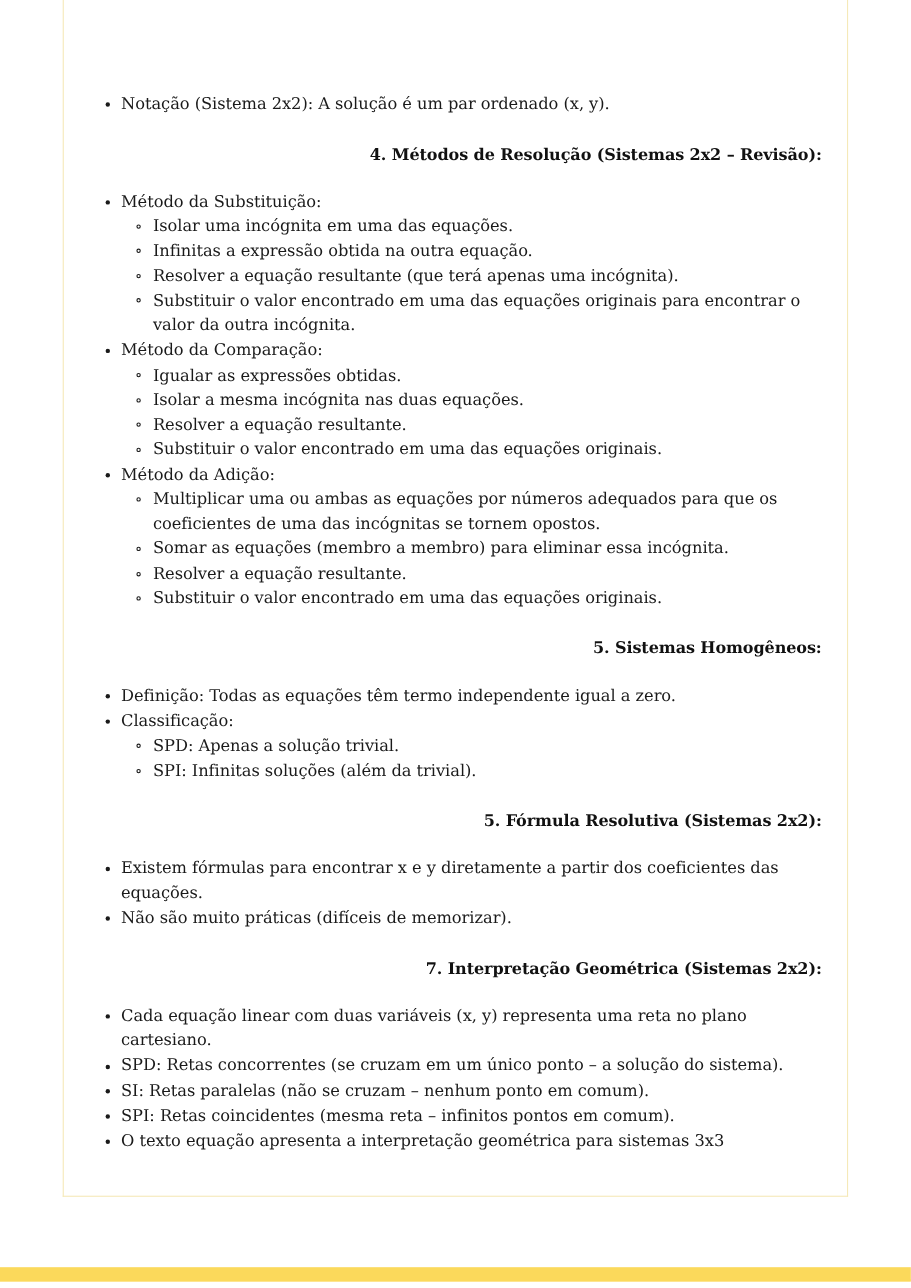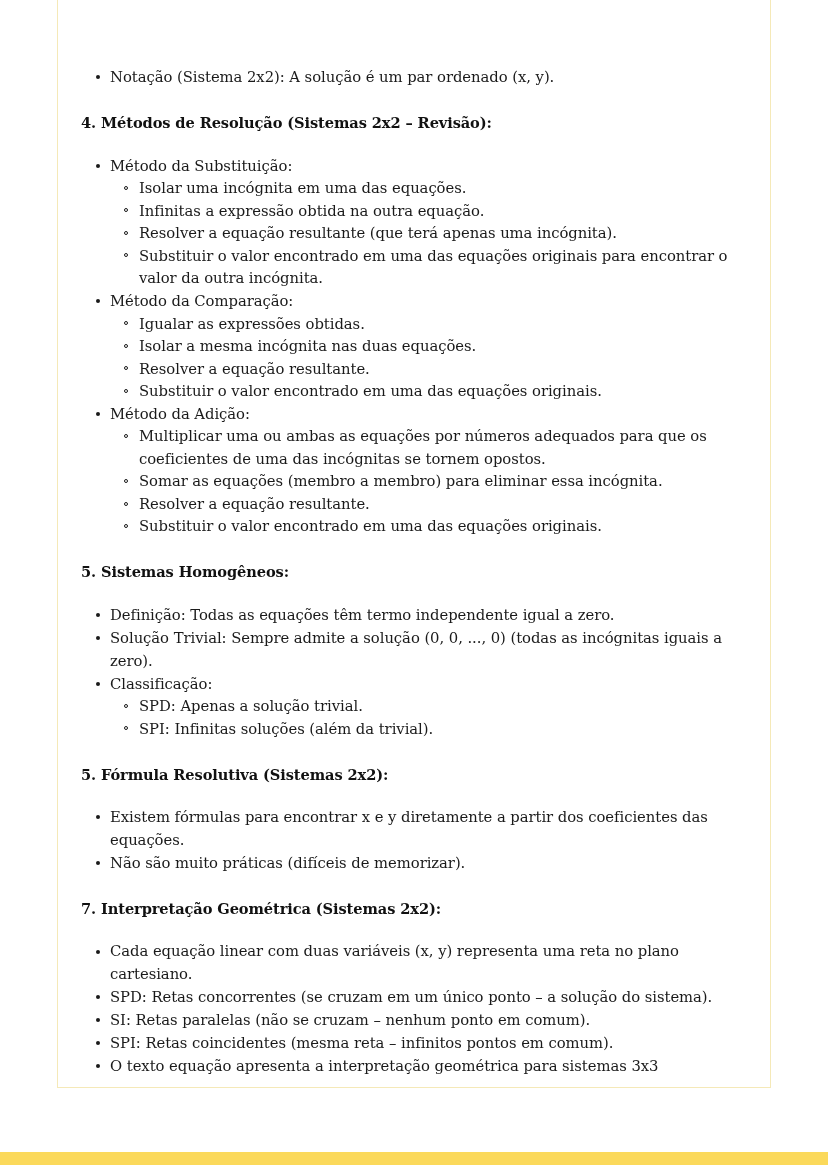--- a/index.html
+++ b/index.html
@@ -45,33 +45,34 @@
     bottom: 6px;
     width: 828px;
     height: 2px;
     background: #fde38a;
   }
 
   
   #content {
     position: absolute;
     left: 81px;
-    top: 66px;
+    top: 84px;
     width: 666px;
   }
 
   
   .section-heading {
     font-weight: bold;
     font-size: 14.6px;
     line-height: 1.35;
     letter-spacing: -0.1px;
     margin: 0;
     padding: 0;
     color: #111111;
+    text-align: right;
   }
   .gap-after-heading { height: 22px; }
   .gap-before-heading { height: 24px; }
 
   
   ul.level1 {
     list-style: none;
     margin: 0;
     padding: 0;
   }
@@ -148,21 +149,20 @@
           <li class="item2"><span class="bullet2"></span><span class="item-text">Somar as equações (membro a membro) para eliminar essa incógnita.</span></li>
           <li class="item2"><span class="bullet2"></span><span class="item-text">Resolver a equação resultante.</span></li>
           <li class="item2"><span class="bullet2"></span><span class="item-text">Substituir o valor encontrado em uma das equações originais.</span></li>
         </ul></li>
     </ul>
     <div class="gap-before-heading"></div>
     <div class="section-heading">5. Sistemas Homogêneos:</div>
     <div class="gap-after-heading"></div>
     <ul class="level1">
       <li class="item1"><span class="bullet1"></span><span class="item-text">Definição: Todas as equações têm termo independente igual a zero.</span></li>
-      <li class="item1"><span class="bullet1"></span><span class="item-text">Solução Trivial: Sempre admite a solução (0, 0, ..., 0) (todas as incógnitas iguais a zero).</span></li>
       <li class="item1"><span class="bullet1"></span><span class="item-text">Classificação:</span><ul class="level2">
           <li class="item2"><span class="bullet2"></span><span class="item-text">SPD: Apenas a solução trivial.</span></li>
           <li class="item2"><span class="bullet2"></span><span class="item-text">SPI: Infinitas soluções (além da trivial).</span></li>
         </ul></li>
     </ul>
     <div class="gap-before-heading"></div>
     <div class="section-heading">5. Fórmula Resolutiva (Sistemas 2x2):</div>
     <div class="gap-after-heading"></div>
     <ul class="level1">
       <li class="item1"><span class="bullet1"></span><span class="item-text">Existem fórmulas para encontrar x e y diretamente a partir dos coeficientes das equações.</span></li>

